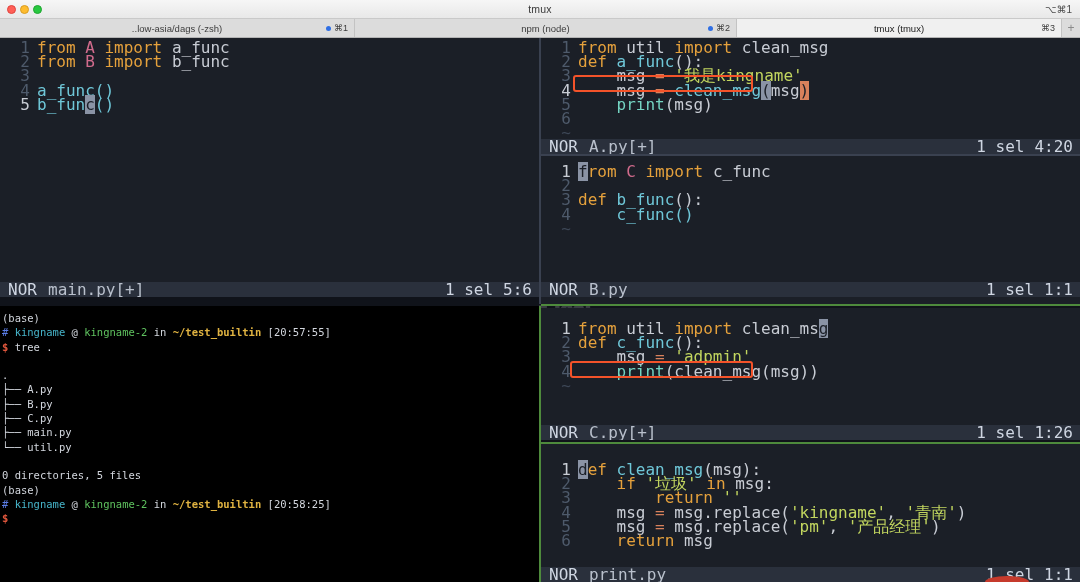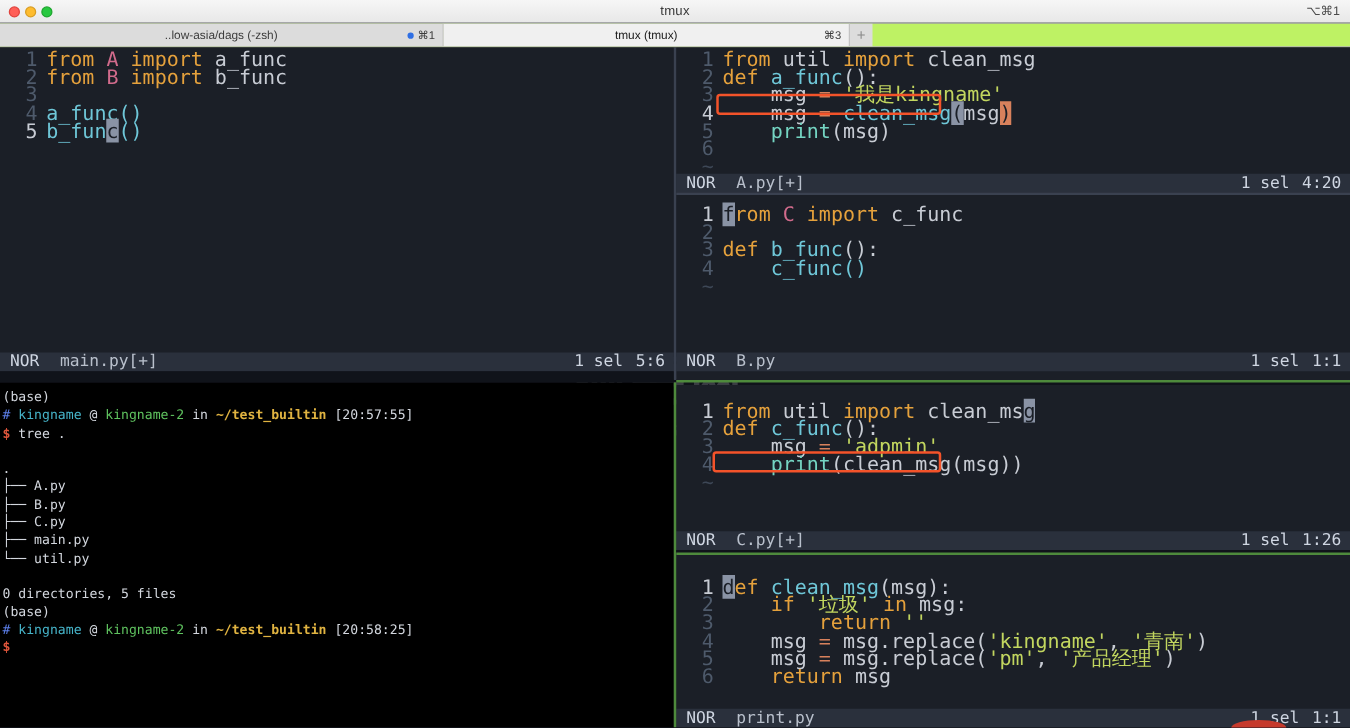--- a/index.html
+++ b/index.html
@@ -27,21 +27,21 @@
     position:absolute; left:0; right:0; text-align:center;
     font-size:10.5px; color:#3a3a3a; letter-spacing:.2px;
   }
   .win-shortcut{
     position:absolute; right:8px; font-size:10px; color:#4a4a4a;
   }
 
   
   .tabbar{
     position:absolute; left:0; top:19px; width:1080px; height:19px;
-    background:#bef264; display:flex; align-items:stretch;
+    background:#0369a1; display:flex; align-items:stretch;
     font-family:"Liberation Sans",sans-serif;
     border-bottom:1px solid #b4b4b4;
   }
   .tab{
     position:relative; display:flex; align-items:center; justify-content:center;
     font-size:9.5px; color:#3c3c3c; height:100%;
     border-right:1px solid #c3c3c3; background:#dcdcdc;
   }
   .tab.active{ background:#f0f0f0; color:#1a1a1a; }
   .tab .tab-label{ white-space:nowrap; }
@@ -68,21 +68,21 @@
     font-size:16px; line-height:14.2px; white-space:pre;
     color:#c8ccd4;
   }
   .ln{ display:inline-block; width:30px; text-align:right; color:#4e5a6b; margin-right:7px; }
   .ln.cur{ color:#c8ccd4; }
   .tilde{ color:#3d4756; }
 
   
   .statusline{
     position:absolute; left:0; right:16px; height:15px;
-    background:#2a303c; color:#b9c0cc; font-size:13px;
+    background:#2a303c; color:#b9c0cc; font-size:16px;
     display:flex; align-items:center; white-space:pre;
   }
   .statusline .mode{ padding-left:8px; width:48px; color:#cfd6e2; }
   .statusline .fname{ flex:0 0 auto; }
   .statusline .right{ margin-left:auto; padding-right:7px; color:#cfd6e2; }
   .statusline .sel{ margin-right:10px; }
 
   
   .kw   { color:#e5a13c; }      
   .mod  { color:#d16b8c; }      
@@ -148,20 +148,27 @@
   </div>
 
   <div class="tabbar">
     <div class="tab" style="width:355px">
       <span class="tab-label">..low-asia/dags (-zsh)</span>
       <span class="tab-right">
         <span class="bluedot"></span>
         <span>⌘1</span>
       </span>
     </div>
+    <div class="tab" style="width:382px">
+      <span class="tab-label">npm (node)</span>
+      <span class="tab-right">
+        <span class="bluedot"></span>
+        <span>⌘2</span>
+      </span>
+    </div>
     <div class="tab active" style="width:325px">
       <span class="tab-label">tmux (tmux)</span>
       <span class="tab-right">
         <span>⌘3</span>
       </span>
     </div>
     <div class="tab-plus">+</div>
   </div>
 
   <div class="tmux">

